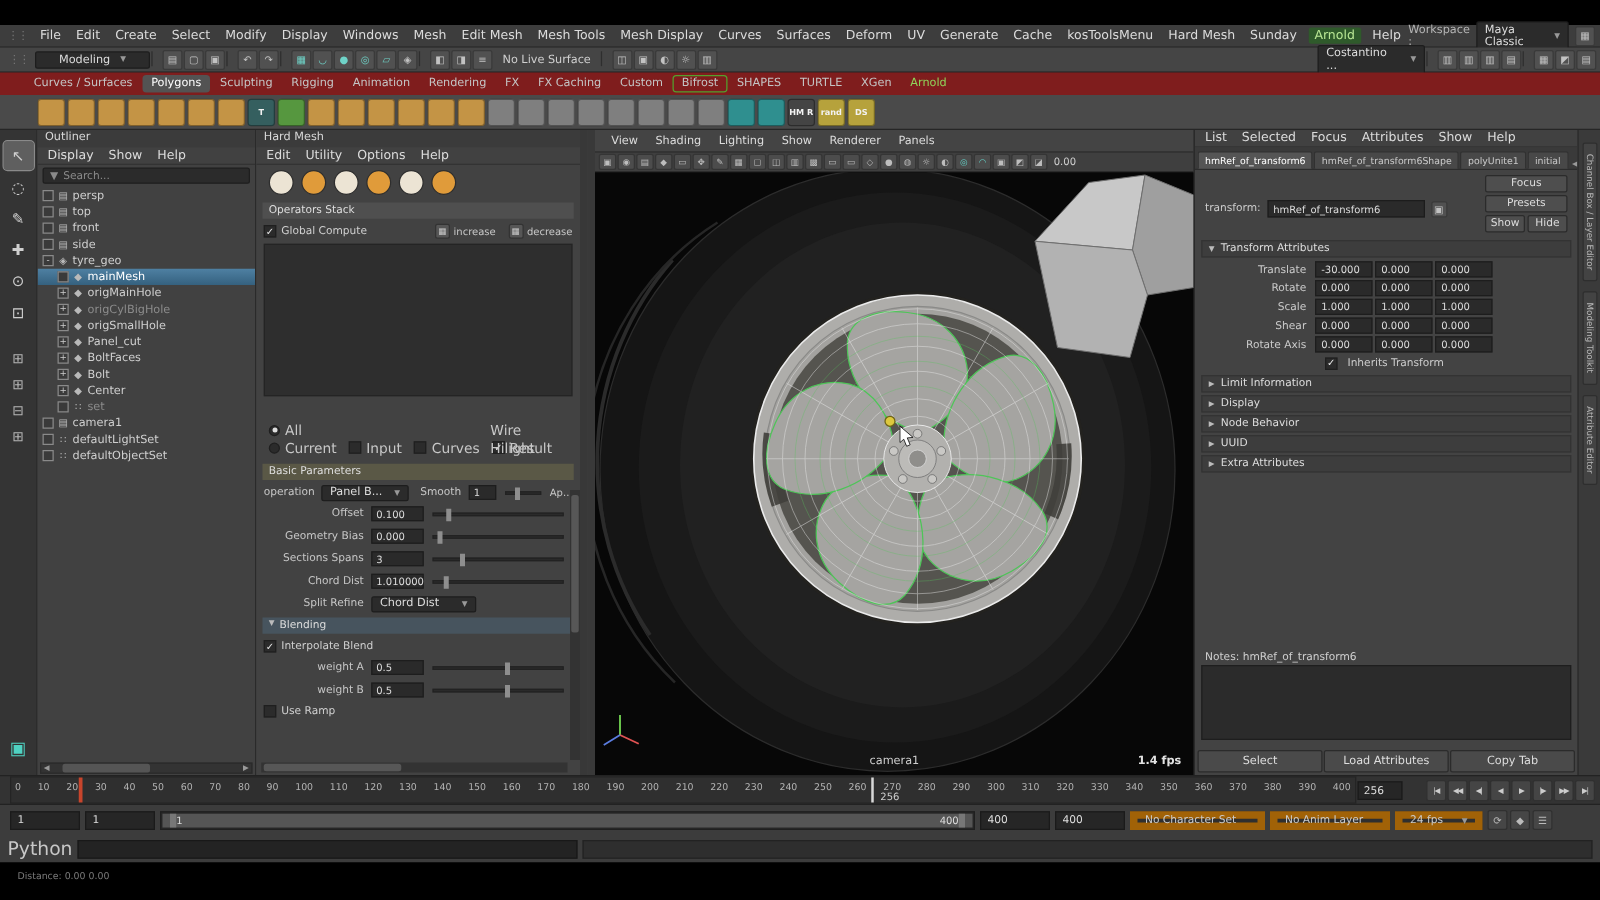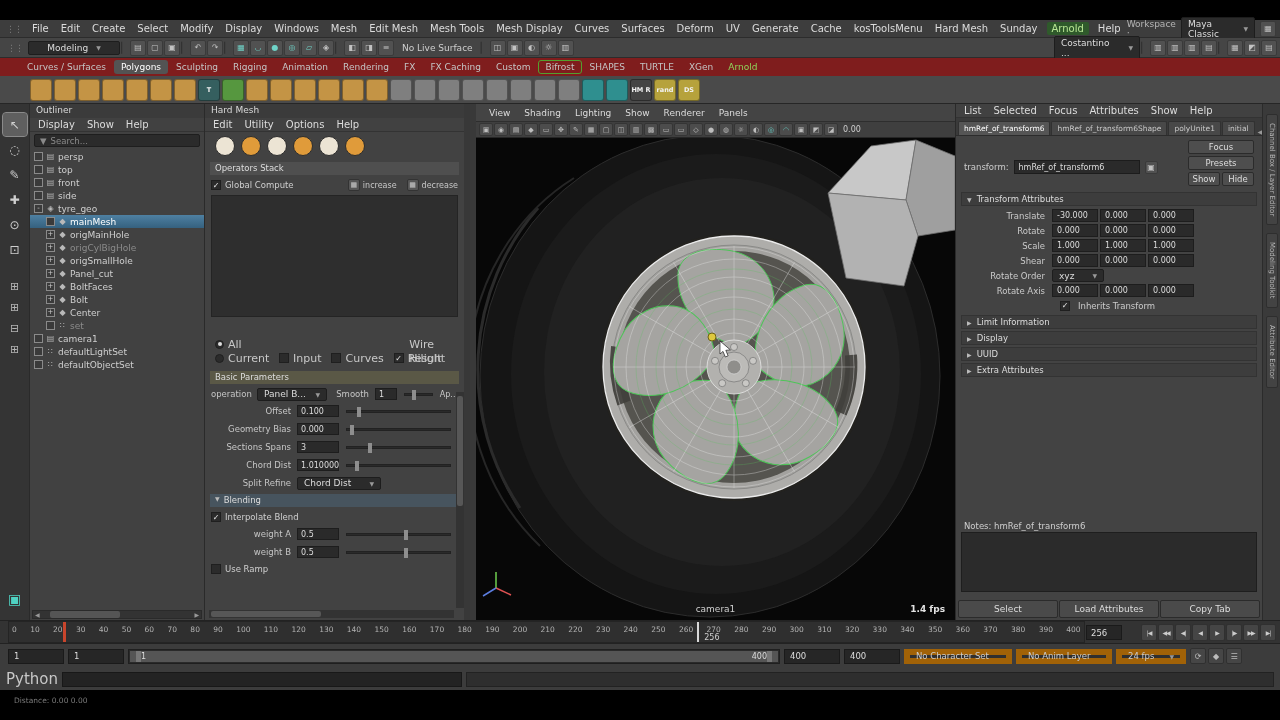--- a/index.html
+++ b/index.html
@@ -496,21 +496,21 @@
             </span>
           <span class="fline">
               <span class="cb" data-on="false"></span>
               <span>Curves</span>
             </span>
           <span class="fline">
               <span class="cb" data-on="true"></span>
               <span>Result</span>
             </span>
         </div>
-        <div style="position:absolute;right:13px;top:0">
+        <div style="position:absolute;right:30px;top:0">
           <div class="fline">
               <span>Wire</span>
             </div>
           <div class="fline">
               <span>Hilight</span>
             </div>
         </div>
       </div>
       <div class="hm-sec olive">Basic Parameters</div>
       <div class="hm-row">
@@ -785,27 +785,20 @@
           </div>
 
           <div class="arow">
             <span class="al">Shear</span>
             <span class="av">0.000</span>
             <span class="av">0.000</span>
             <span class="av">0.000</span>
           </div>
         </div>
       <div class="arow">
-        <span class="al">Rotate Order</span>
-        <span class="dd" style="width:52px;justify-content:space-between;height:13px">
-          <span>xyz</span>
-            <span class="ar">▼</span>
-        </span>
-      </div>
-      <div class="arow">
         <span class="al">Rotate Axis</span>
         <span class="av">0.000</span>
         <span class="av">0.000</span>
         <span class="av">0.000</span>
       </div>
       <div class="arow" style="padding-left:104px;gap:4px">
         <span class="cb" data-on="true"></span>
         <span style="font-size:8.5px">Inherits Transform</span>
       </div>
       <div>
@@ -814,20 +807,24 @@
           <div class="ae-sec">
             <span class="tri">▶</span>
             <span>Limit Information</span>
           </div>
 
           <div class="ae-sec">
             <span class="tri">▶</span>
             <span>Display</span>
           </div>
 
+          <div class="ae-sec">
+            <span class="tri">▶</span>
+            <span>Node Behavior</span>
+          </div>
 
           <div class="ae-sec">
             <span class="tri">▶</span>
             <span>UUID</span>
           </div>
 
           <div class="ae-sec">
             <span class="tri">▶</span>
             <span>Extra Attributes</span>
           </div>

